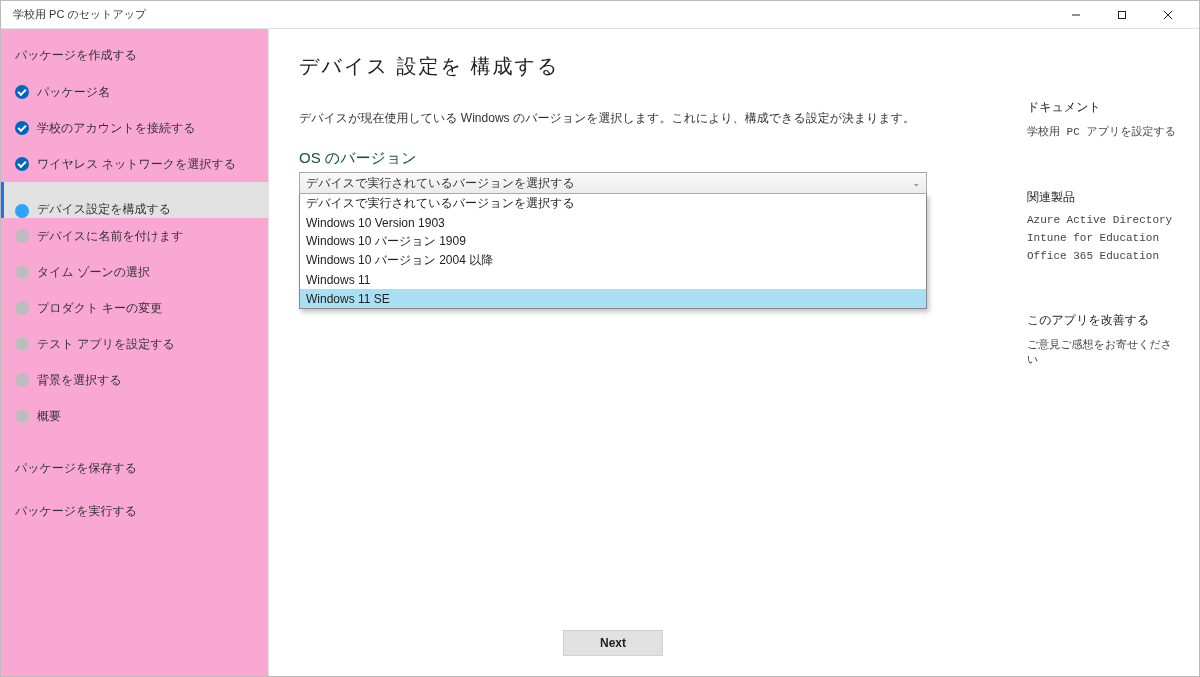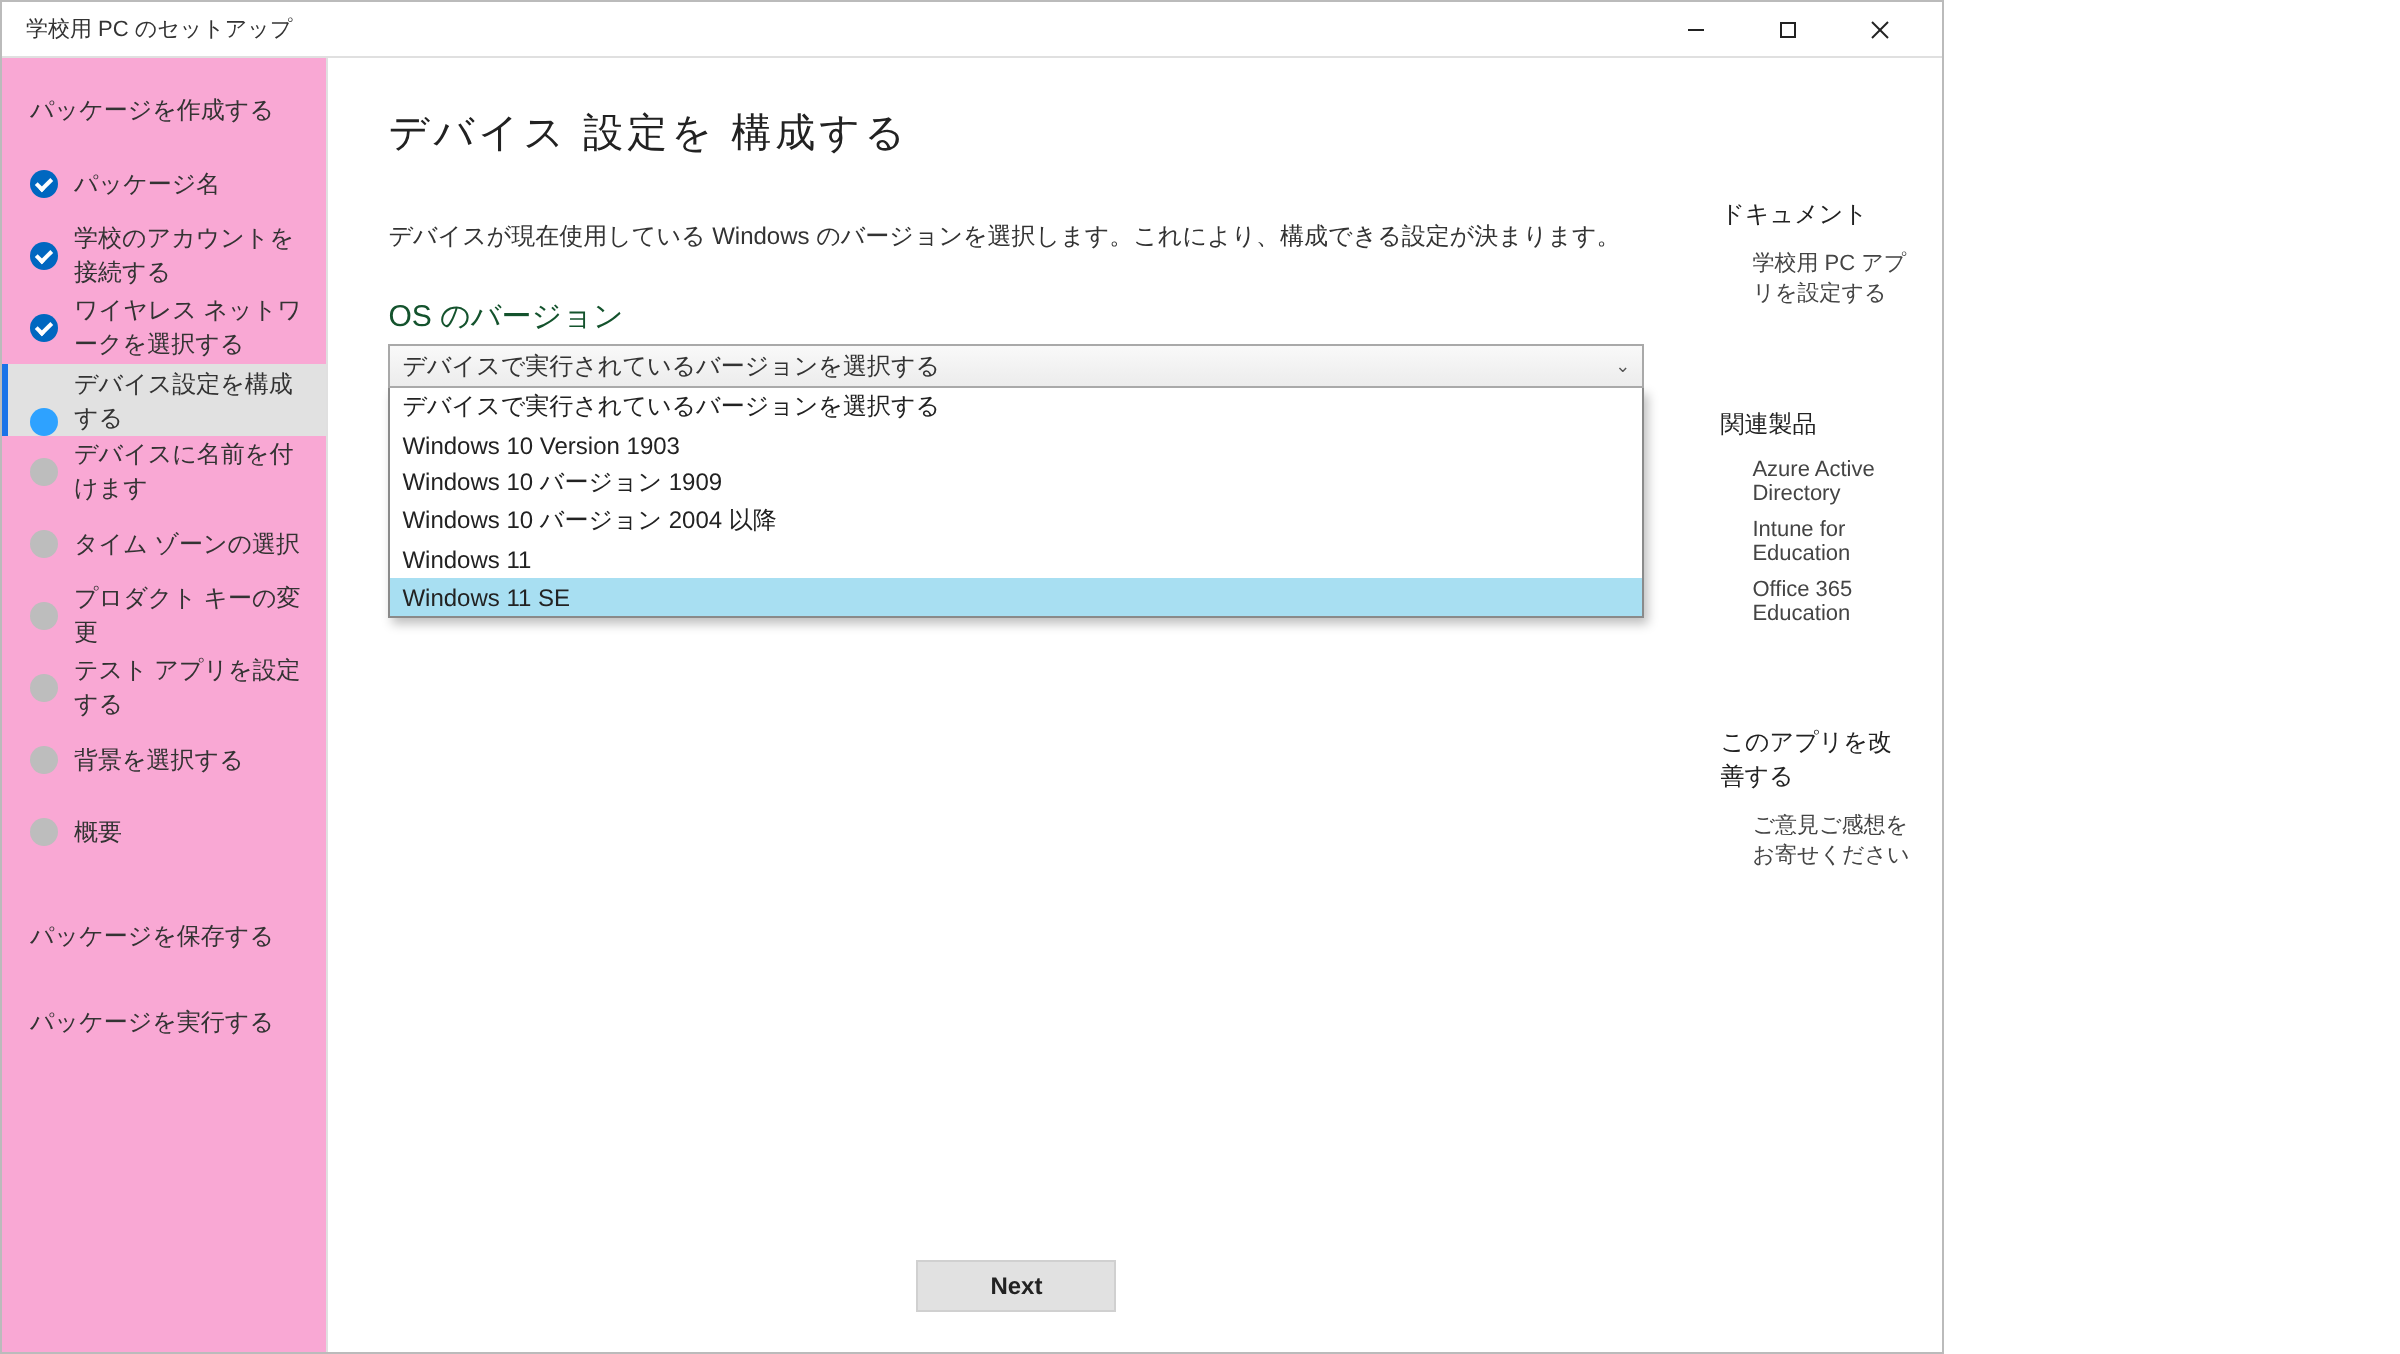--- a/index.html
+++ b/index.html
@@ -6,21 +6,21 @@
   html, body {
     margin: 0; padding: 0;
     width: 1200px; height: 677px;
     font-family: "Yu Gothic UI", "Meiryo", "Segoe UI", sans-serif;
     font-size: 12px;
     color: #222;
     background: #fff;
     overflow: hidden;
   }
   .window {
-    width: 972px; height: 677px;
+    width: 1200px; height: 677px;
     border: 1px solid #bbb;
     display: flex; flex-direction: column;
     position: relative;
   }
   .titlebar {
     height: 28px;
     display: flex; align-items: center;
     padding: 0 8px 0 12px;
     font-size: 11px;
     color: #333;
@@ -157,34 +157,34 @@
     font-size: 12px; color: #222;
     cursor: pointer;
     font-weight: bold;
   }
   
   .rightpane {
     width: 180px;
     padding: 70px 16px 0 8px;
     font-size: 12px;
     color: #333;
+    font-family: Liberation Mono, monospace;
   }
   .rp-heading {
     font-size: 12px;
     color: #222;
     margin-bottom: 8px;
     margin-top: 18px;
   }
   .rp-heading:first-child { margin-top: 0; }
   .rp-link {
     font-size: 11px;
     color: #444;
     margin-bottom: 6px;
     cursor: pointer;
-    margin-left: 16px;
   }
   .rp-spacer { height: 26px; }
 </style>
 </head>
 <body>
 
 <div class="window">
 
   <div class="titlebar">
     <span class="title-text">学校用 PC のセットアップ</span>

